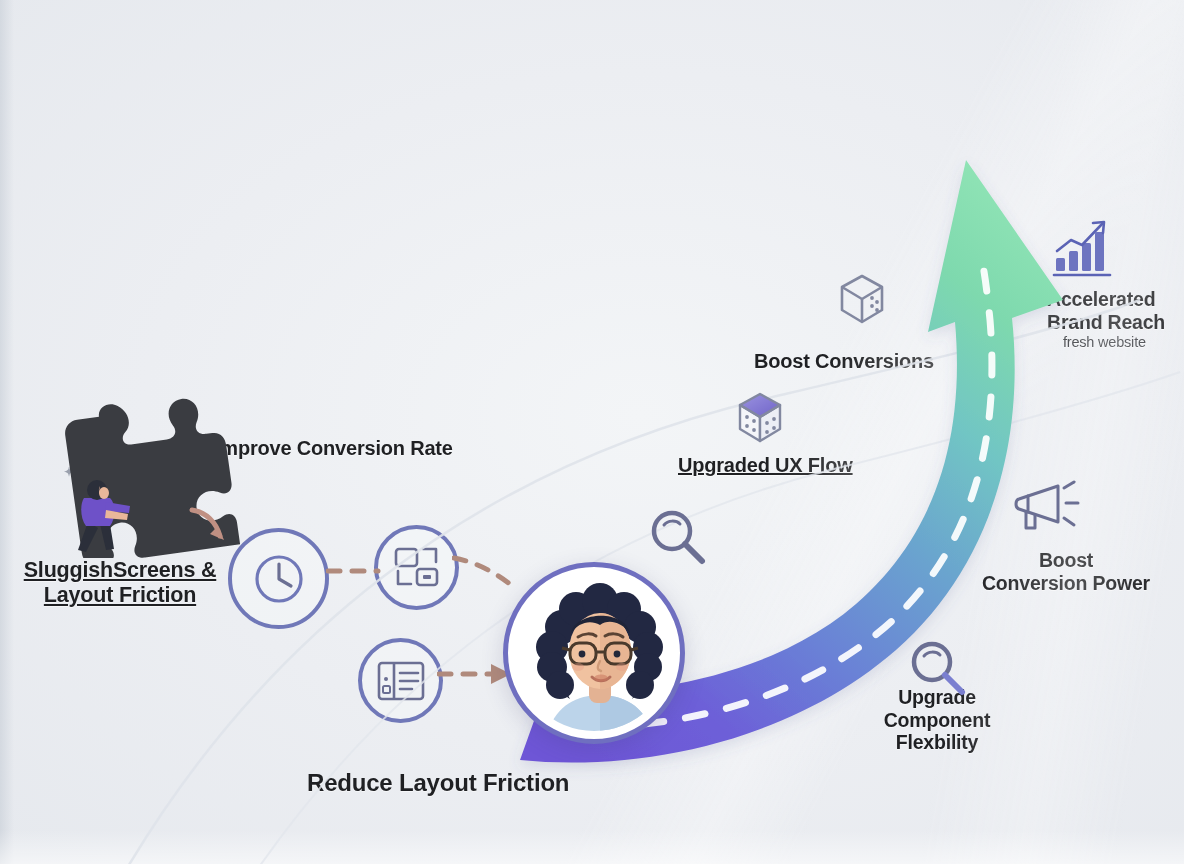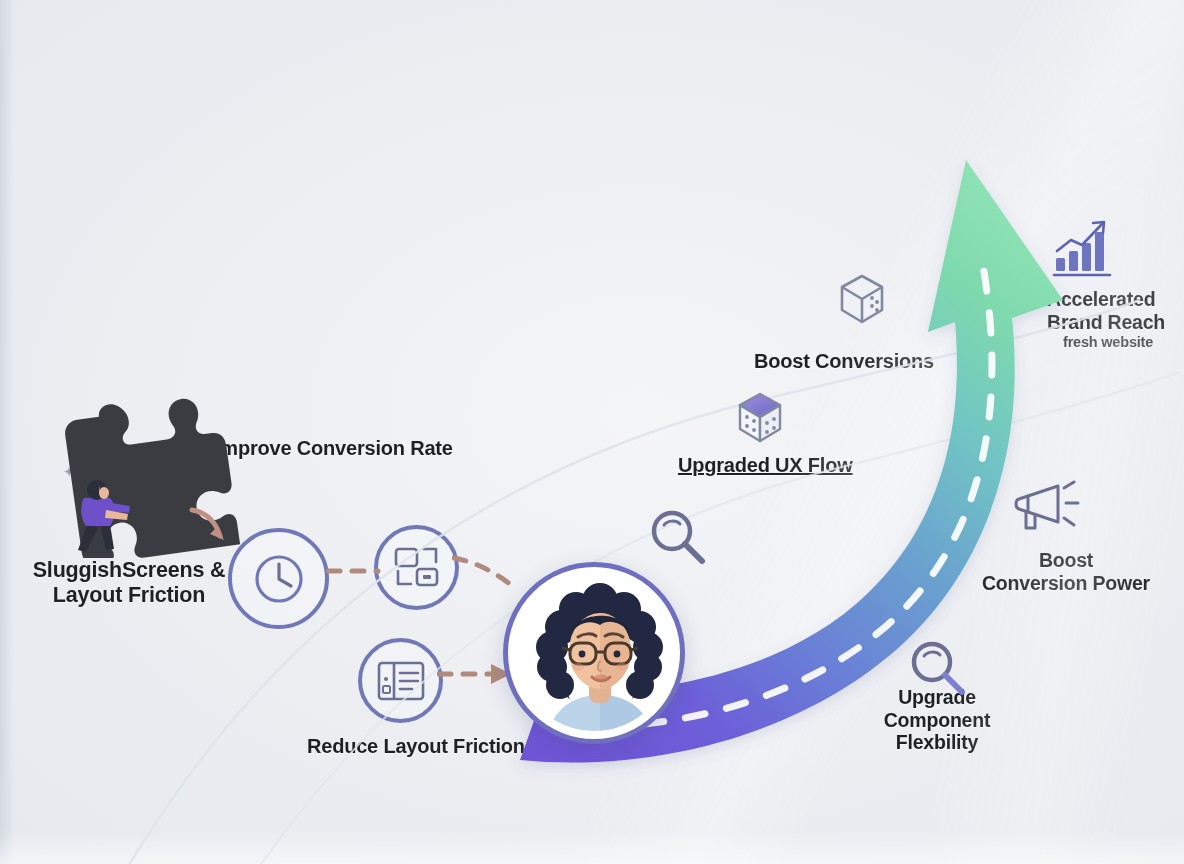--- a/index.html
+++ b/index.html
@@ -41,27 +41,27 @@
   .lbl {
     position: absolute;
     color: #1f2023;
     font-weight: 700;
     letter-spacing: -0.2px;
     line-height: 1.16;
     white-space: pre-line;
     text-shadow: 0 1px 0 rgba(255,255,255,.55);
   }
   .lbl.sub {
-    font-weight: 700;
+    font-weight: 400;
     color: #3a3c41;
   }
 
-  #lbl-pain      { left: 23px;  top: 558px; width: 212px; text-align: center; font-size: 21.5px; }
+  #lbl-pain      { left: 14px;  top: 558px; width: 212px; text-align: center; font-size: 21.5px; text-decoration: underline; }
   #lbl-improve   { left: 215px; top: 437px; font-size: 20px; }
-  #lbl-reduce    { left: 307px; top: 735px; font-size: 20px; }
+  #lbl-reduce    { left: 307px; top: 769px; font-size: 24px; }
   #lbl-boostconv { left: 754px; top: 350px; font-size: 20px; }
   #lbl-uxflow    { left: 678px; top: 454px; font-size: 20px; text-decoration: underline; }
   #lbl-brand     { left: 1047px; top: 288px; width: 140px; font-size: 19.5px; }
   #lbl-brandsub  { left: 1063px; top: 334px; font-size: 14.5px; }
   #lbl-power     { left: 976px;  top: 549px; width: 180px; text-align:center; font-size: 19.5px; }
   #lbl-flex      { left: 842px;  top: 686px; width: 190px; text-align:center; font-size: 19.5px; }
 
   
   .node {
     position: absolute;

